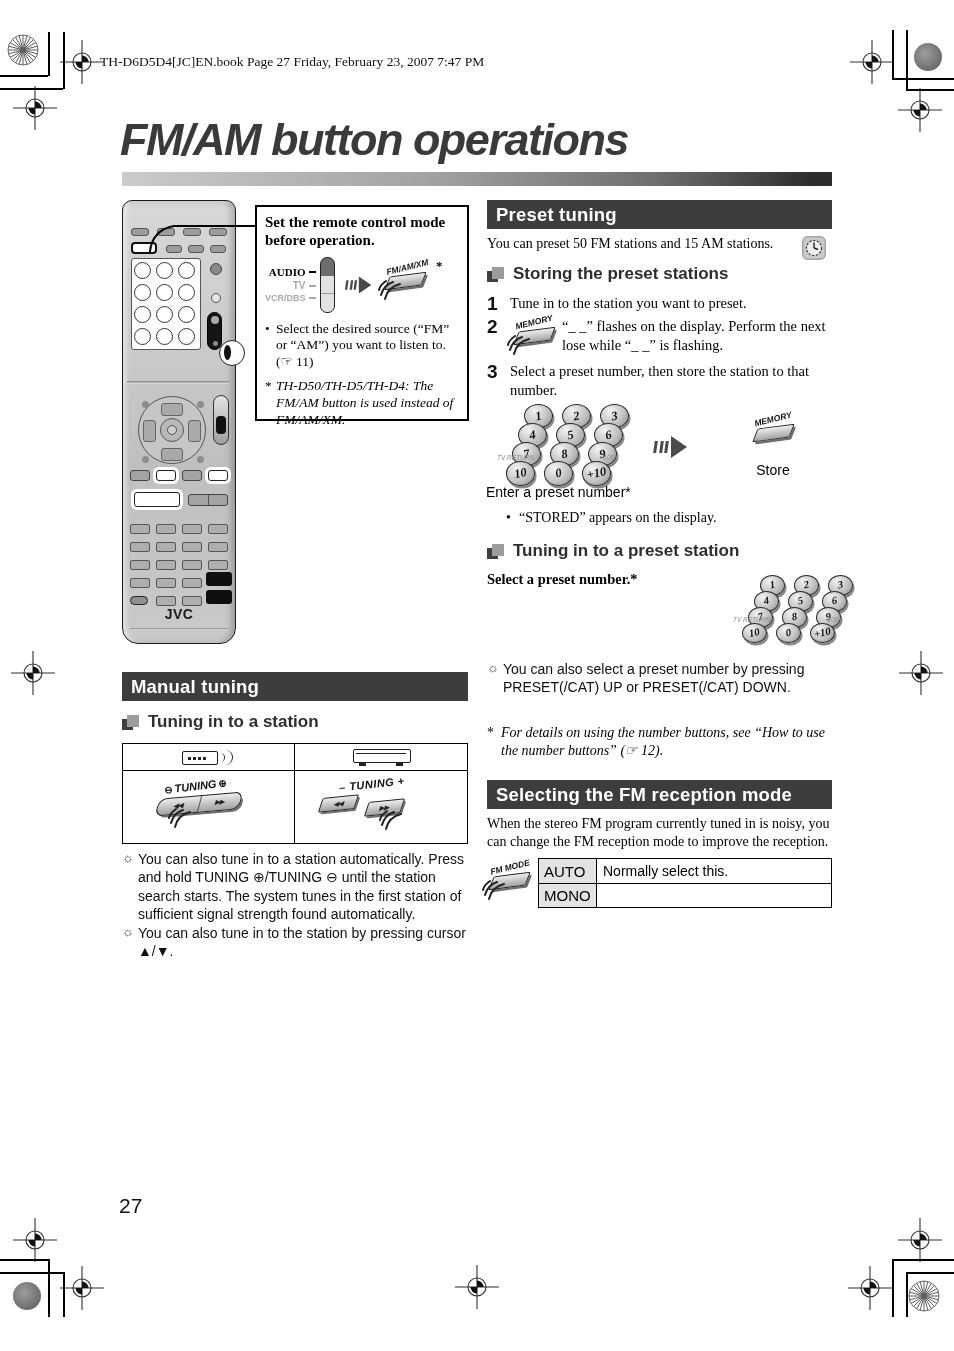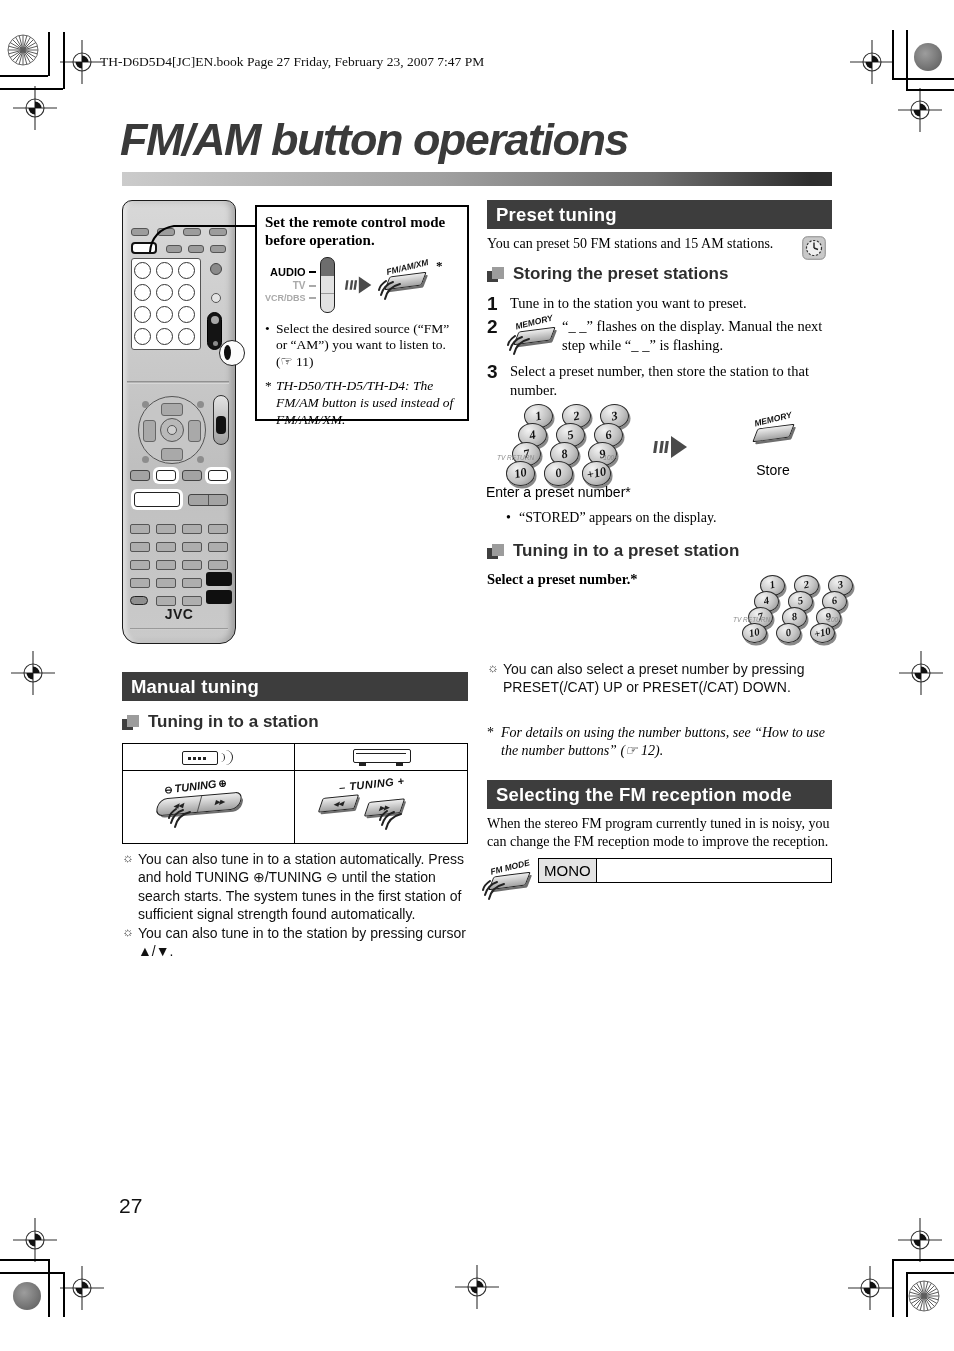--- a/index.html
+++ b/index.html
@@ -424,21 +424,21 @@
   <svg class="callout" width="124" height="48">
     <path d="M12 40 C13 26 22 16 36 14 L124 14"></path>
   </svg>
 
   <div class="notebox">
     <p class="nb-head">Set the remote control mode before operation.</p>
     <div class="nb-icons">
       <div class="modeswitch" style="display:flex;align-items:center;gap:4px;">
         <div class="ms-labels">
           <span class="ms-audio">
-              <i style="font-style:normal;">AUDIO</i>
+              <i style="font-style:normal;font-family:Liberation Serif, serif;">AUDIO</i>
               <b class="dash"></b>
             </span>
           <span class="ms-tv">
               <i style="font-style:normal;">TV</i>
               <b class="dash"></b>
             </span>
           <span class="ms-vcr">
               <i style="font-style:normal;">VCR/DBS</i>
               <b class="dash"></b>
             </span>
@@ -566,21 +566,21 @@
     <span class="stepnum">2</span>
     <span class="key3d">
       <i class="klabel">MEMORY</i>
       <i class="kcap"></i>
       <span class="press"><svg class="press-svg" width="26" height="24" viewBox="0 0 26 24">
             <path d="M22 4 C14 6 9 10 7 19" stroke="#222" stroke-width="2" fill="none" stroke-linecap="round"></path>
             <path d="M15 2 C9 4 5 8 3 15" stroke="#222" stroke-width="2" fill="none" stroke-linecap="round"></path>
             <path d="M8 1 C5 3 2 5 1 10" stroke="#222" stroke-width="2" fill="none" stroke-linecap="round"></path>
           </svg></span>
     </span>
-    <span class="steptext">“_ _” flashes on the display. Manual the next step while “_ _” is flashing.</span>
+    <span class="steptext">“_ _” flashes on the display. Perform the next lose while “_ _” is flashing.</span>
   </div>
 
   <div class="step" style="left:487px;top:362px;width:345px;">
     <span class="stepnum">3</span>
     <span class="steptext bold">Select a preset number, then store the station to that number.</span>
   </div>
 
   <div class="abs" style="left:506px;top:402px;width:326px;height:96px;">
     <div class="numpad" style="--k:27px;left:0;top:2px;">
         <div class="np-row" style="margin-left: 18px;">
@@ -727,19 +727,23 @@
     <i class="kcap"></i>
     <span class="press"><svg class="press-svg" width="26" height="24" viewBox="0 0 26 24">
           <path d="M22 4 C14 6 9 10 7 19" stroke="#222" stroke-width="2" fill="none" stroke-linecap="round"></path>
           <path d="M15 2 C9 4 5 8 3 15" stroke="#222" stroke-width="2" fill="none" stroke-linecap="round"></path>
           <path d="M8 1 C5 3 2 5 1 10" stroke="#222" stroke-width="2" fill="none" stroke-linecap="round"></path>
         </svg></span>
   </span>
 
   <div class="fmtable">
     <div class="fmrow">
+      <div class="fmmode">AUTO</div>
+      <div class="fmdesc">Normally select this.</div>
+    </div>
+    <div class="fmrow">
       <div class="fmmode">MONO</div>
     </div>
   </div>
 
   <div class="pageno">27</div>
 
 </div>
 
 </body></html>

